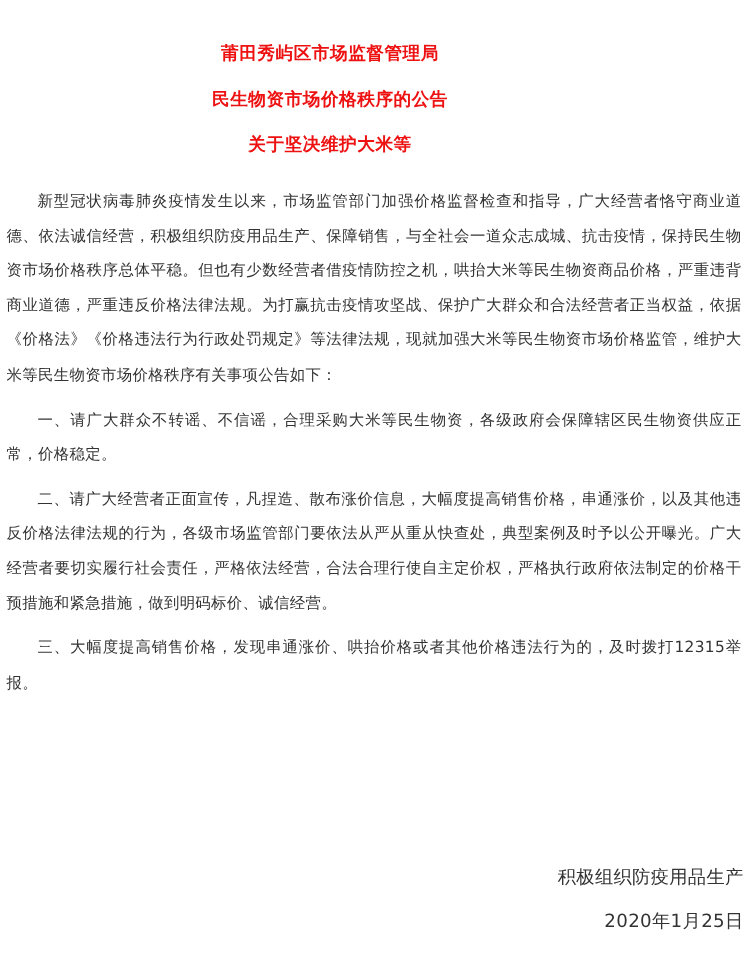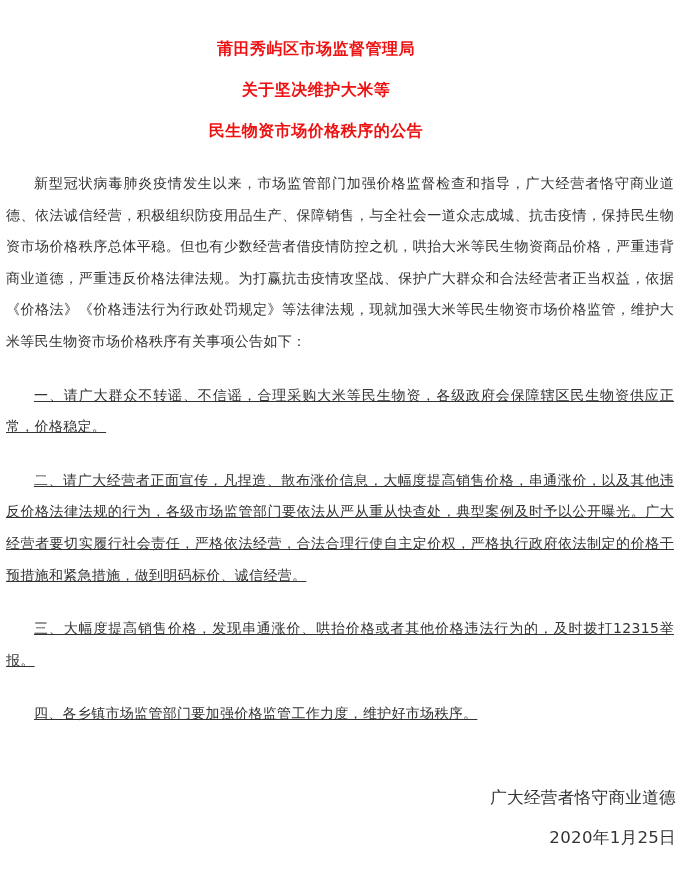--- a/index.html
+++ b/index.html
@@ -15,21 +15,21 @@
       color: #333333;
     }
     .doc {
       position: relative;
       width: 684px;
       height: 875px;
     }
     .title-block {
       position: absolute;
       top: 41px;
-      left: 16px;
+      left: 0;
       width: 600px;
       text-align: center;
     }
     .title-line {
       color: #ee1111;
       font-weight: bold;
       font-size: 16px;
       line-height: 16px;
       height: 16px;
       margin: 0 0 25px 0;
@@ -44,47 +44,45 @@
     .para {
       font-size: 14px;
       line-height: 31.6px;
       text-indent: 2em;
       margin: 0;
       text-align: justify;
       letter-spacing: 0.3px;
       word-break: break-all;
     }
     .para + .para {
-      margin-top: 22px;
-      text-decoration: underline;
+      margin-top: 9px;
     }
     .sign {
       position: absolute;
       right: 8px;
       font-size: 16.6px;
       line-height: 20px;
       text-align: right;
       letter-spacing: 0.3px;
     }
     .sign.org { top: 788px; }
     .sign.date { top: 828px; text-align: right; }
   </style>
 </head>
 <body>
 
 <div class="doc">
   <div class="title-block">
     <div class="title-line">莆田秀屿区市场监督管理局</div>
+    <div class="title-line">民生物资市场价格秩序的公告</div>
     <div class="title-line">关于坚决维护大米等</div>
-    <div class="title-line">民生物资市场价格秩序的公告</div>
   </div>
 
   <div class="body">
     <p class="para">新型冠状病毒肺炎疫情发生以来，市场监管部门加强价格监督检查和指导，广大经营者恪守商业道德、依法诚信经营，积极组织防疫用品生产、保障销售，与全社会一道众志成城、抗击疫情，保持民生物资市场价格秩序总体平稳。但也有少数经营者借疫情防控之机，哄抬大米等民生物资商品价格，严重违背商业道德，严重违反价格法律法规。为打赢抗击疫情攻坚战、保护广大群众和合法经营者正当权益，依据《价格法》《价格违法行为行政处罚规定》等法律法规，现就加强大米等民生物资市场价格监管，维护大米等民生物资市场价格秩序有关事项公告如下：</p>
     <p class="para">一、请广大群众不转谣、不信谣，合理采购大米等民生物资，各级政府会保障辖区民生物资供应正常，价格稳定。</p>
     <p class="para">二、请广大经营者正面宣传，凡捏造、散布涨价信息，大幅度提高销售价格，串通涨价，以及其他违反价格法律法规的行为，各级市场监管部门要依法从严从重从快查处，典型案例及时予以公开曝光。广大经营者要切实履行社会责任，严格依法经营，合法合理行使自主定价权，严格执行政府依法制定的价格干预措施和紧急措施，做到明码标价、诚信经营。</p>
     <p class="para">三、大幅度提高销售价格，发现串通涨价、哄抬价格或者其他价格违法行为的，及时拨打12315举报。</p>
-    <p class="para">四、各乡镇市场监管部门要加强价格监管工作力度，维护好市场秩序。</p>
   </div>
 
-  <div class="sign org">广大经营者恪守商业道德</div>
+  <div class="sign org">积极组织防疫用品生产</div>
   <div class="sign date">2020年1月25日</div>
 </div>
 
 </body></html>

